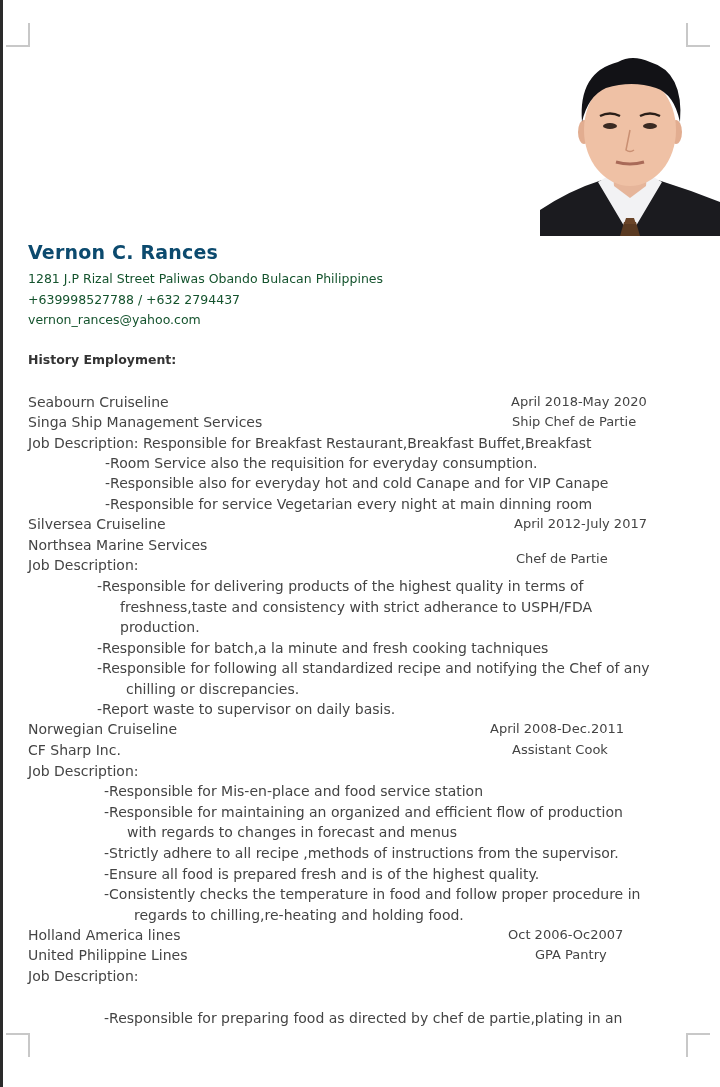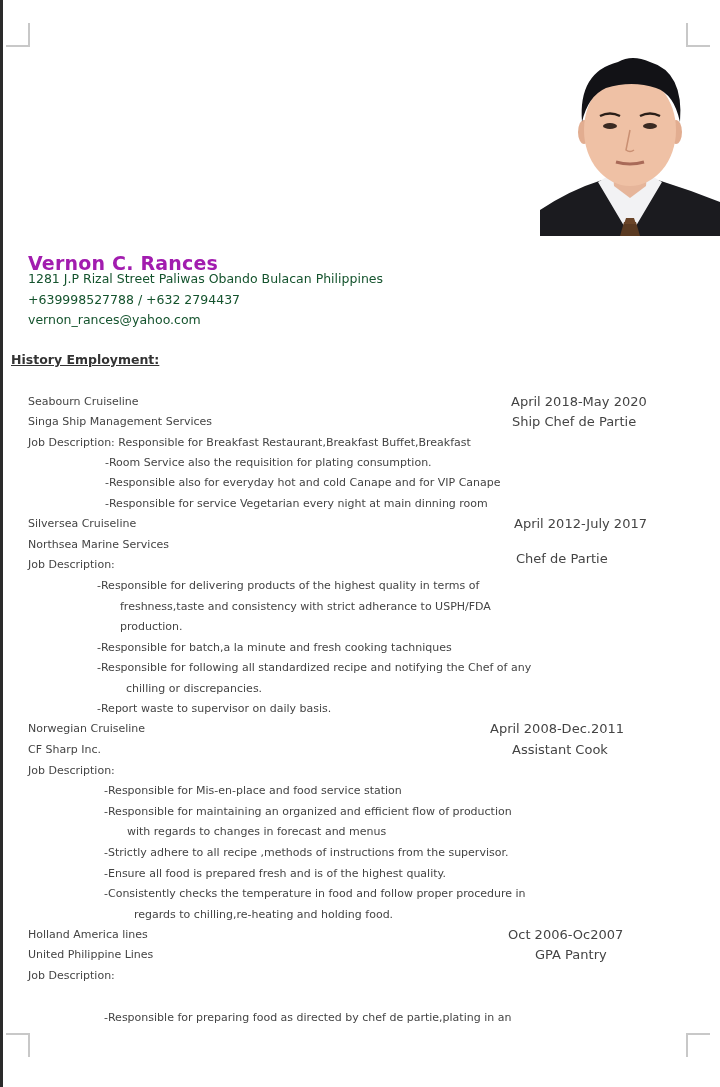--- a/index.html
+++ b/index.html
@@ -10,25 +10,25 @@
   }
   .left-edge { position:absolute; left:0; top:0; width:3px; height:1087px; background:#2a2a2a; }
   .corner { position:absolute; width:22px; height:22px; border-color:#c8c8c8; border-style:solid; border-width:0; }
   .corner.tl { left:6px; top:23px; border-right-width:2px; border-bottom-width:2px; }
   .corner.tr { left:686px; top:23px; border-left-width:2px; border-bottom-width:2px; }
   .corner.bl { left:6px; top:1033px; border-right-width:2px; border-top-width:2px; }
   .corner.br { left:686px; top:1033px; border-left-width:2px; border-top-width:2px; }
 
   .photo { position:absolute; left:540px; top:50px; width:180px; height:186px; overflow:hidden; background:#fff; }
 
-  .name { position:absolute; left:28px; top:252px; font-size:19px; font-weight:bold; color:#a21caf; letter-spacing:0.2px; }
+  .name { position:absolute; left:28px; top:241px; font-size:19px; font-weight:bold; color:#0c4a6e; letter-spacing:0.2px; }
   .contact { position:absolute; left:28px; font-size:12.5px; color:#14532d; white-space:nowrap; }
-  .section { position:absolute; left:11px; top:352px; font-size:12.5px; font-weight:bold; color:#333;text-decoration:underline; }
+  .section { position:absolute; left:28px; top:352px; font-size:12.5px; font-weight:bold; color:#333; }
 
-  .line { position:absolute; font-size:11px; color:#444; white-space:nowrap; line-height:20px; }
+  .line { position:absolute; font-size:14px; color:#444; white-space:nowrap; line-height:20px; }
   .right { position:absolute; font-size:13px; color:#444; white-space:nowrap; line-height:20px; }
 </style>
 </head>
 <body>
 
 <div class="left-edge"></div>
 <div class="corner tl"></div>
 <div class="corner tr"></div>
 <div class="corner bl"></div>
 <div class="corner br"></div>
@@ -68,21 +68,21 @@
 <div class="contact" style="top:271px">1281 J.P Rizal Street Paliwas Obando Bulacan Philippines</div>
 <div class="contact" style="top:292px">+639998527788 / +632 2794437</div>
 <div class="contact" style="top:312px">vernon_rances@yahoo.com</div>
 <div class="section">History Employment:</div>
 
 <div class="line" style="left:28px; top:392px">Seabourn Cruiseline</div>
 <div class="right" style="left:511px; top:392px">April 2018-May 2020</div>
 <div class="line" style="left:28px; top:412px">Singa Ship Management Services</div>
 <div class="right" style="left:512px; top:412px">Ship Chef de Partie</div>
 <div class="line" style="left:28px; top:433px">Job Description: Responsible for Breakfast Restaurant,Breakfast Buffet,Breakfast</div>
-<div class="line" style="left:105px; top:453px">-Room Service also the requisition for plating consumption.</div>
+<div class="line" style="left:105px; top:453px">-Room Service also the requisition for everyday consumption.</div>
 <div class="line" style="left:105px; top:473px">-Responsible also for everyday hot and cold Canape and for VIP Canape</div>
 <div class="line" style="left:105px; top:494px">-Responsible for service Vegetarian every night at main dinning room</div>
 
 <div class="line" style="left:28px; top:514px">Silversea Cruiseline</div>
 <div class="right" style="left:514px; top:514px">April 2012-July 2017</div>
 <div class="line" style="left:28px; top:535px">Northsea Marine Services</div>
 <div class="right" style="left:516px; top:549px">Chef de Partie</div>
 <div class="line" style="left:28px; top:555px">Job Description:</div>
 <div class="line" style="left:97px; top:576px">-Responsible for delivering products of the highest quality in terms of</div>
 <div class="line" style="left:120px; top:597px">freshness,taste and consistency with strict adherance to USPH/FDA</div>

